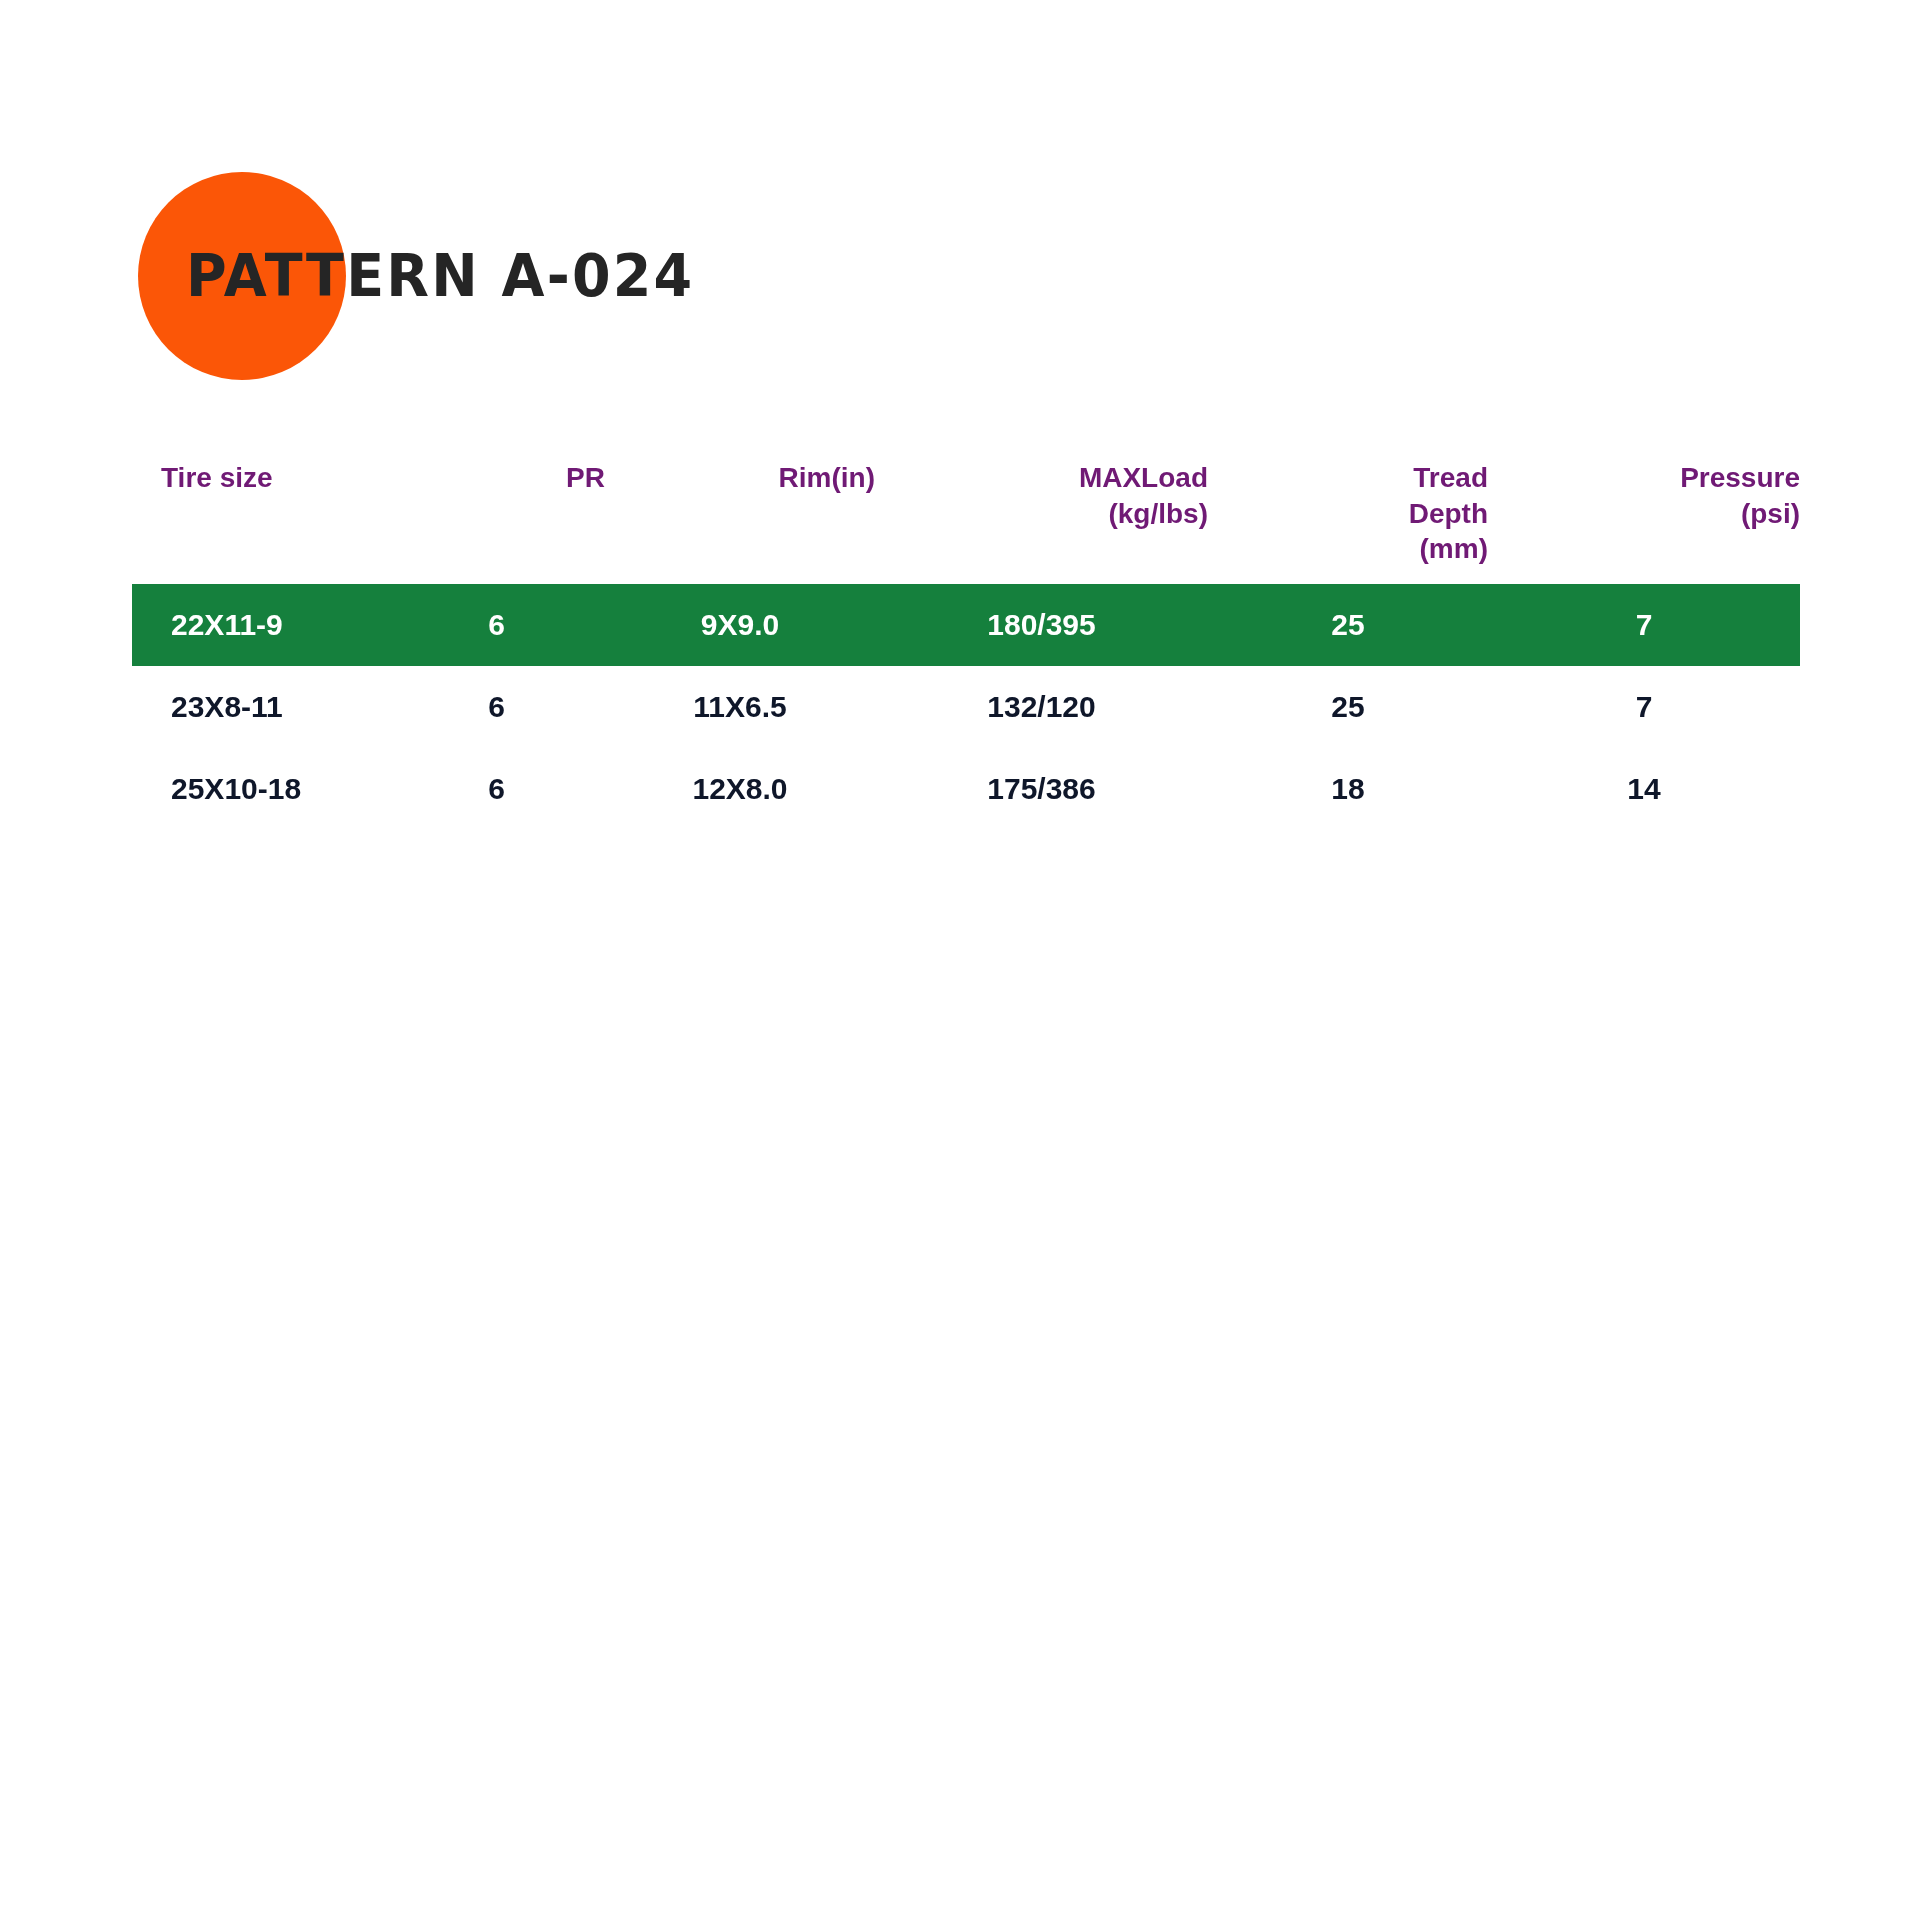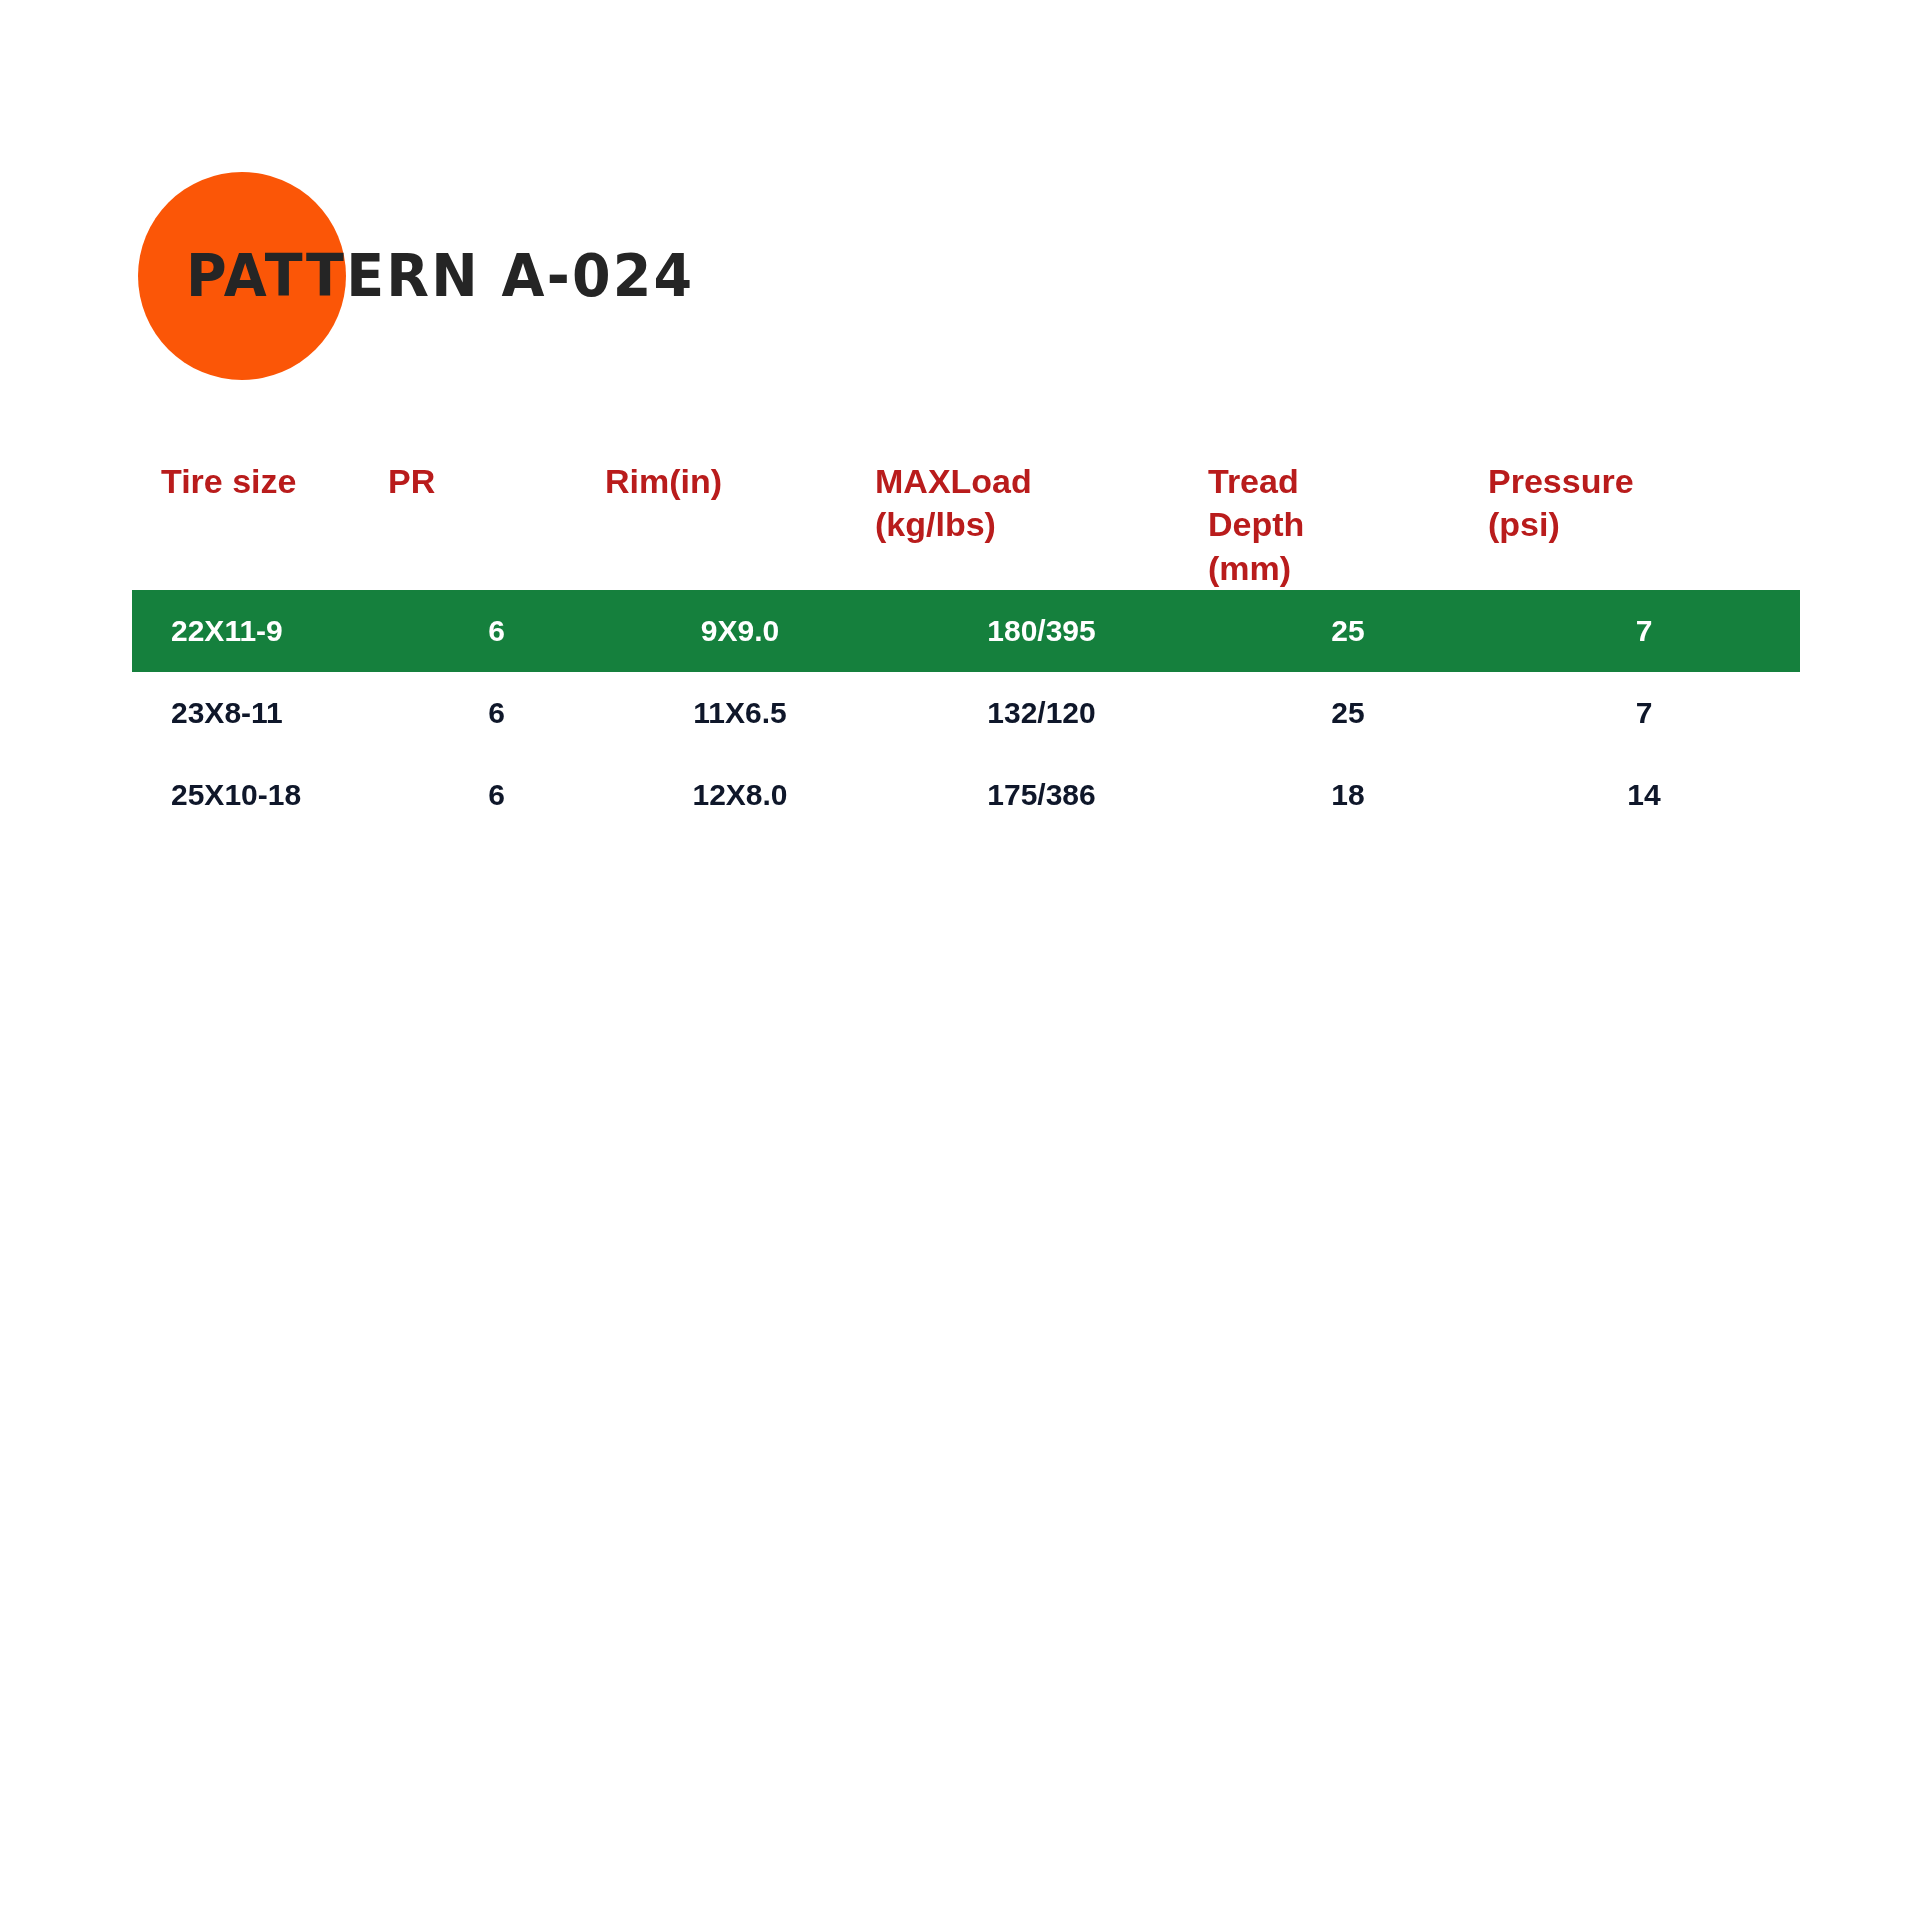--- a/index.html
+++ b/index.html
@@ -66,32 +66,32 @@
   col.c0 { width: 256px; }
   col.c1 { width: 217px; }
   col.c2 { width: 270px; }
   col.c3 { width: 333px; }
   col.c4 { width: 280px; }
   col.c5 { width: 312px; }
 
   .hdr-row th {
     vertical-align: top;
     height: 124px;
-    font-size: 34px;
+    font-size: 28px;
     font-weight: 700;
-    color: #b91c1c;
+    color: #701a75;
     line-height: 1.28;
     padding-top: 5.8px;
   }
   .hdr-cell-inner {
     display: block;
     white-space: pre-line;
   }
   .hdr-row th.align-left  { text-align: left; padding-left: 29px; }
-  .hdr-row th.align-mid   { text-align: left; }
+  .hdr-row th.align-mid   { text-align: right; }
 
   .data-row td {
     height: 82px;
     font-size: 30px;
     font-weight: 700;
     line-height: 82px;
     color: #1f1f1f;
     text-align: center;
     white-space: nowrap;
   }

